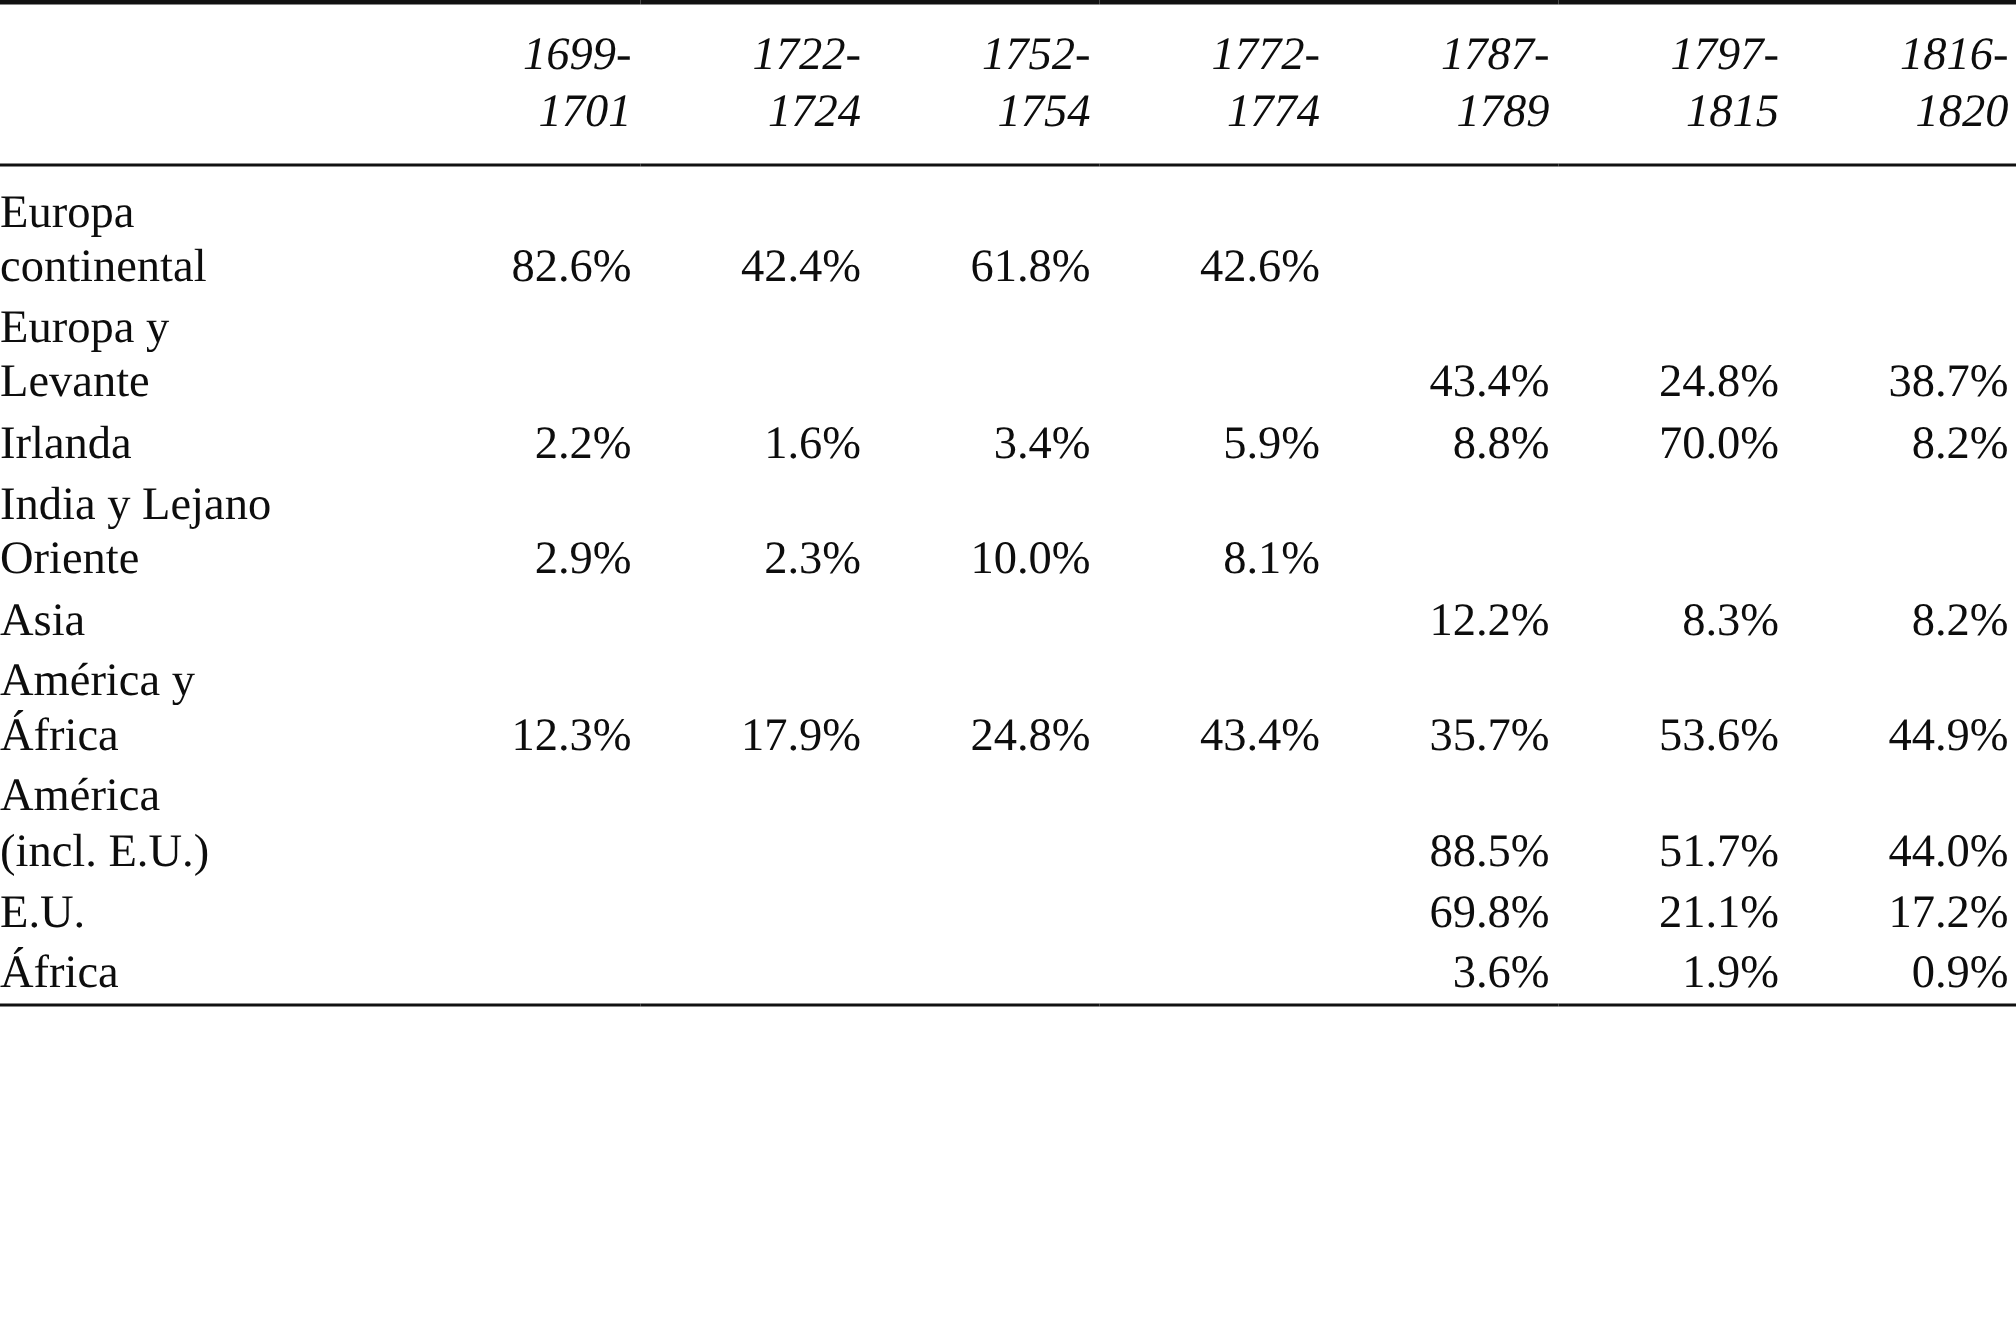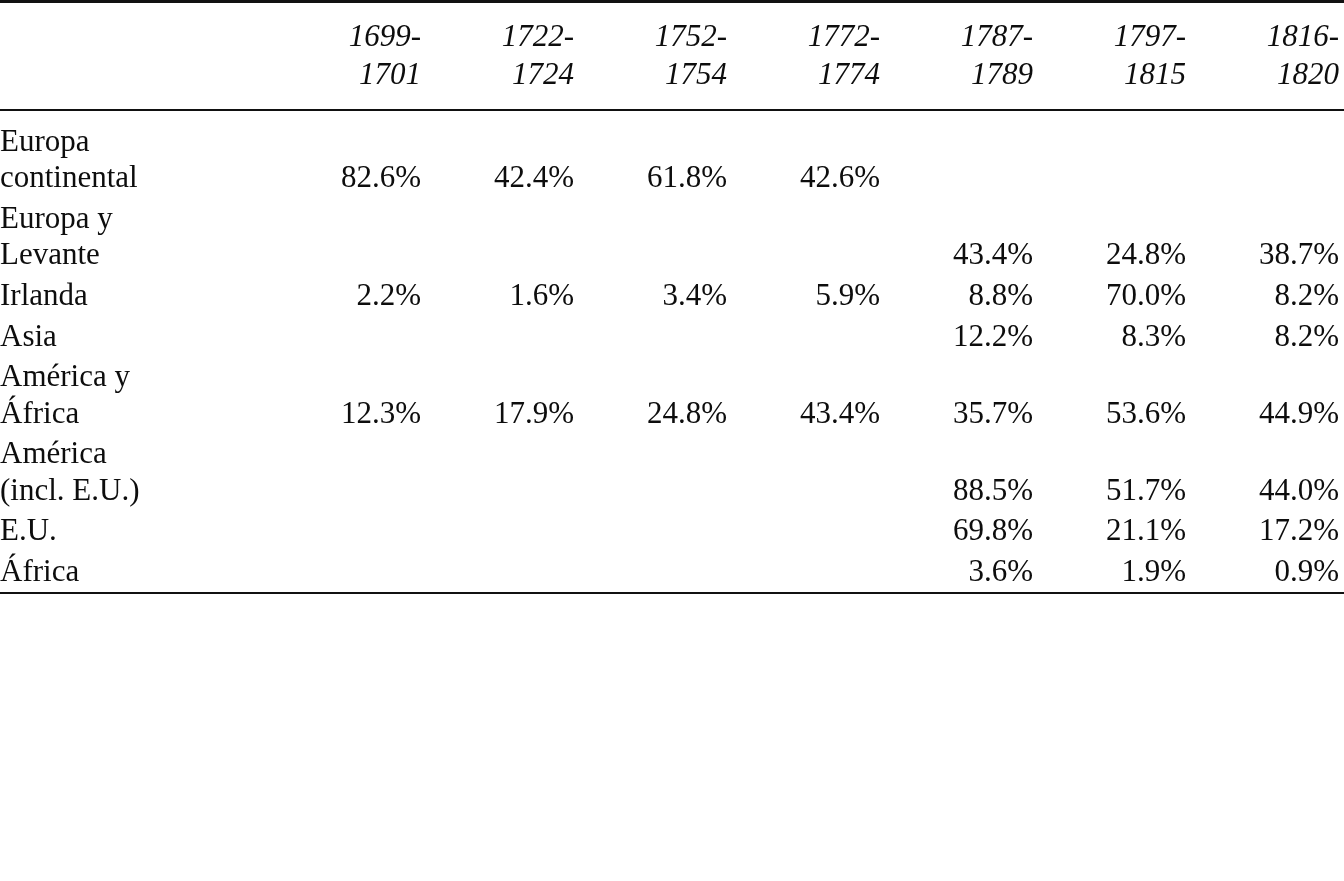--- a/index.html
+++ b/index.html
@@ -170,20 +170,31 @@
         <td class="row-label">Irlanda</td>
         <td class="cell">2.2%</td>
         <td class="cell">1.6%</td>
         <td class="cell">3.4%</td>
         <td class="cell">5.9%</td>
         <td class="cell">8.8%</td>
         <td class="cell">70.0%</td>
         <td class="cell">8.2%</td>
       </tr>
 
+      <tr>
+        <td class="row-label">India y Lejano
+Oriente</td>
+        <td class="cell">2.9%</td>
+        <td class="cell">2.3%</td>
+        <td class="cell">10.0%</td>
+        <td class="cell">8.1%</td>
+        <td class="cell"></td>
+        <td class="cell"></td>
+        <td class="cell"></td>
+      </tr>
 
       <tr>
         <td class="row-label">Asia</td>
         <td class="cell"></td>
         <td class="cell"></td>
         <td class="cell"></td>
         <td class="cell"></td>
         <td class="cell">12.2%</td>
         <td class="cell">8.3%</td>
         <td class="cell">8.2%</td>

